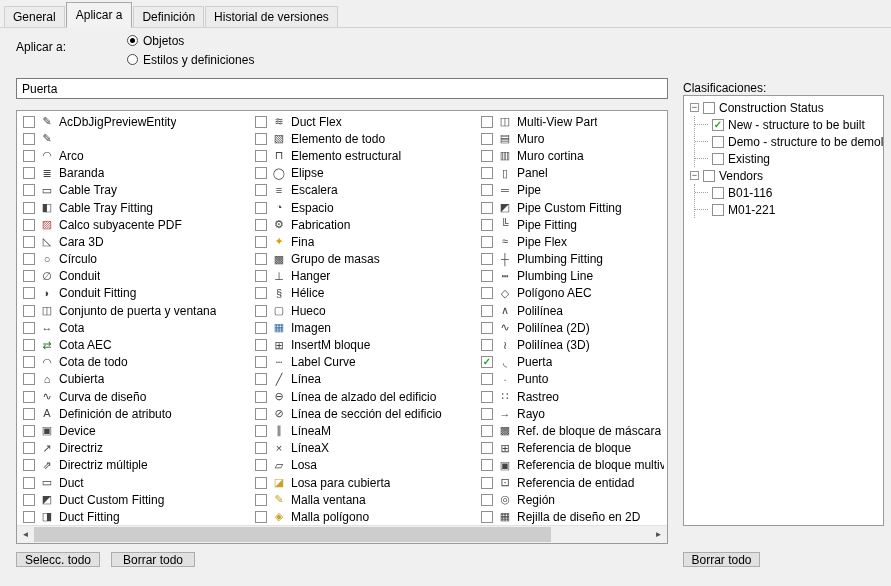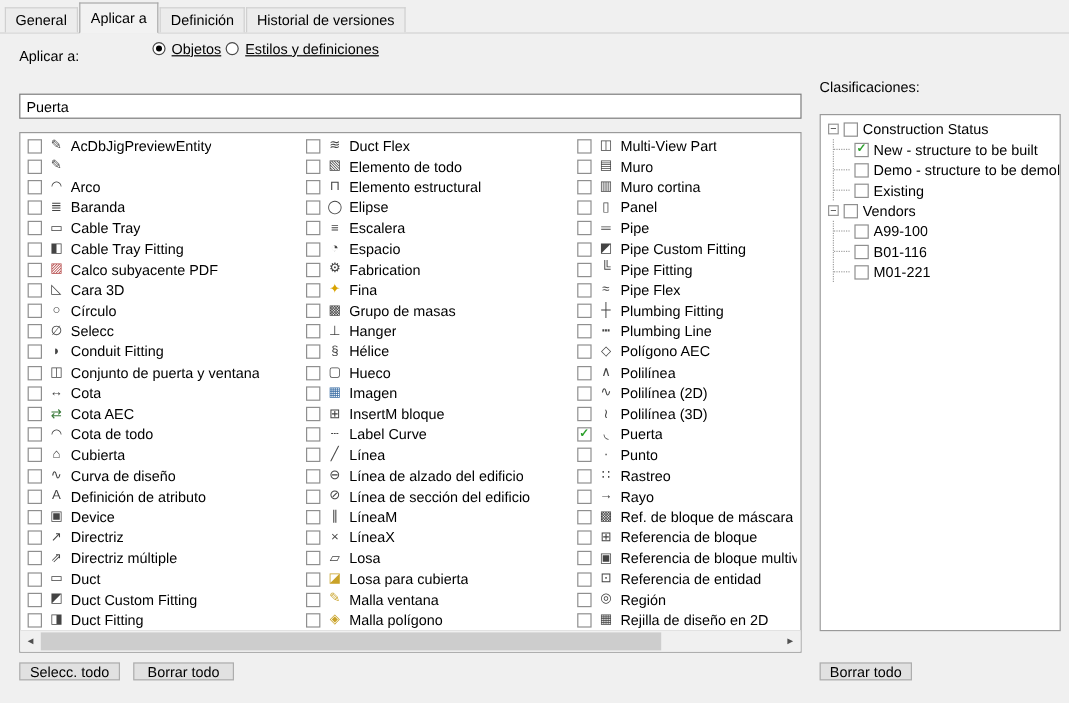--- a/index.html
+++ b/index.html
@@ -7,21 +7,21 @@
     position:relative;width:891px;height:586px;background:#f0f0f0;
     font-family:"Liberation Sans",sans-serif;font-size:12px;color:#000;overflow:hidden;
   }
   
   .tab-strip{position:absolute;left:0;top:4px;width:100%;height:24px;display:flex;align-items:flex-end;
     padding-left:4px;box-sizing:border-box;border-bottom:1px solid #d2d2d2;}
   .tab{border:1px solid #d0d0d0;border-bottom:none;background:#ececec;padding:3px 8px;margin-right:1px;cursor:default;margin-top:36px;}
   .tab.active{border-color:#a8a8a8;background:#f2f2f2;padding:5px 9px;margin-bottom:-1px;border-bottom:1px solid #f2f2f2;z-index:1;}
   
   .apply-label{position:absolute;left:16px;top:40px;}
-  .radio-group{position:absolute;left:127px;top:33px;display:flex;flex-direction:row;gap:4px;text-decoration:underline;}
+  .radio-group{position:absolute;left:127px;top:33px;display:flex;flex-direction:column;gap:4px;}
   .radio-row{display:flex;align-items:center;gap:5px;height:15px;cursor:default;}
   .radio{width:11px;height:11px;border:1px solid #4a4a4a;border-radius:50%;background:#fff;position:relative;flex:0 0 auto;box-sizing:border-box;}
   .radio.selected::after{content:'';position:absolute;left:2px;top:2px;width:5px;height:5px;border-radius:50%;background:#000;}
   
   .filter-input{position:absolute;left:16px;top:78px;width:652px;height:21px;border:1px solid #7a7a7a;
     background:#fff;padding:1px 5px;font:inherit;box-sizing:border-box;}
   
   .object-list{position:absolute;left:16px;top:110px;width:652px;height:434px;background:#fff;
     border:1px solid #9a9a9a;box-sizing:border-box;}
   .columns{display:flex;height:415px;overflow:hidden;padding:2px 0 0 3px;box-sizing:border-box;}
@@ -38,21 +38,21 @@
   .scroll-btn{width:17px;display:flex;align-items:center;justify-content:center;font-size:8px;color:#505050;background:#f0f0f0;flex:0 0 auto;}
   .scroll-track{flex:1;position:relative;background:#f0f0f0;}
   .scroll-thumb{position:absolute;left:0;top:1px;bottom:1px;width:84%;background:#cdcdcd;}
   
   .btn{position:absolute;height:15px;background:#e1e1e1;border:1px solid #adadad;font-size:12px;
     display:flex;align-items:center;justify-content:center;box-sizing:border-box;cursor:default;}
   .btn-select-all{left:16px;top:552px;width:84px;}
   .btn-clear-all{left:111px;top:552px;width:84px;}
   .btn-clear-right{left:683px;top:552px;width:77px;}
   
-  .class-label{position:absolute;left:683px;top:66px;}
+  .class-label{position:absolute;left:683px;top:81px;}
   .class-panel{position:absolute;left:683px;top:95px;width:201px;height:431px;background:#fff;
     border:1px solid #9a9a9a;box-sizing:border-box;padding:3px 0 0 6px;overflow:hidden;}
   .tree-row{display:flex;align-items:center;gap:4px;height:17px;white-space:nowrap;cursor:default;}
   .expander{width:9px;height:9px;border:1px solid #969696;background:#fff;font-size:9px;line-height:7px;
     text-align:center;color:#333;flex:0 0 auto;box-sizing:border-box;}
   .tree-children{margin-left:4px;border-left:1px dotted #a0a0a0;}
   .dotline{width:13px;border-top:1px dotted #a0a0a0;flex:0 0 auto;}
   .tree-label{overflow:hidden;}
 </style>
 </head>
@@ -124,21 +124,21 @@
             <span class="item-label">Cara 3D</span>
           </div>
           <div class="list-item">
             <span class="checkbox"></span>
             <span class="item-icon">○</span>
             <span class="item-label">Círculo</span>
           </div>
           <div class="list-item">
             <span class="checkbox"></span>
             <span class="item-icon">∅</span>
-            <span class="item-label">Selecc</span>
+            <span class="item-label">Conduit</span>
           </div>
           <div class="list-item">
             <span class="checkbox"></span>
             <span class="item-icon">◗</span>
             <span class="item-label">Conduit Fitting</span>
           </div>
           <div class="list-item">
             <span class="checkbox"></span>
             <span class="item-icon">◫</span>
             <span class="item-label">Conjunto de puerta y ventana</span>
@@ -488,25 +488,20 @@
         </div>
         <div class="tree-row">
           <span class="expander">−</span>
           <span class="checkbox"></span>
           <span class="tree-label">Vendors</span>
         </div>
         <div class="tree-children">
           <div class="tree-row child">
             <span class="dotline"></span>
             <span class="checkbox"></span>
-            <span class="tree-label">A99-100</span>
-          </div>
-          <div class="tree-row child">
-            <span class="dotline"></span>
-            <span class="checkbox"></span>
             <span class="tree-label">B01-116</span>
           </div>
           <div class="tree-row child">
             <span class="dotline"></span>
             <span class="checkbox"></span>
             <span class="tree-label">M01-221</span>
           </div>
         </div>
       </div>
   </div>

